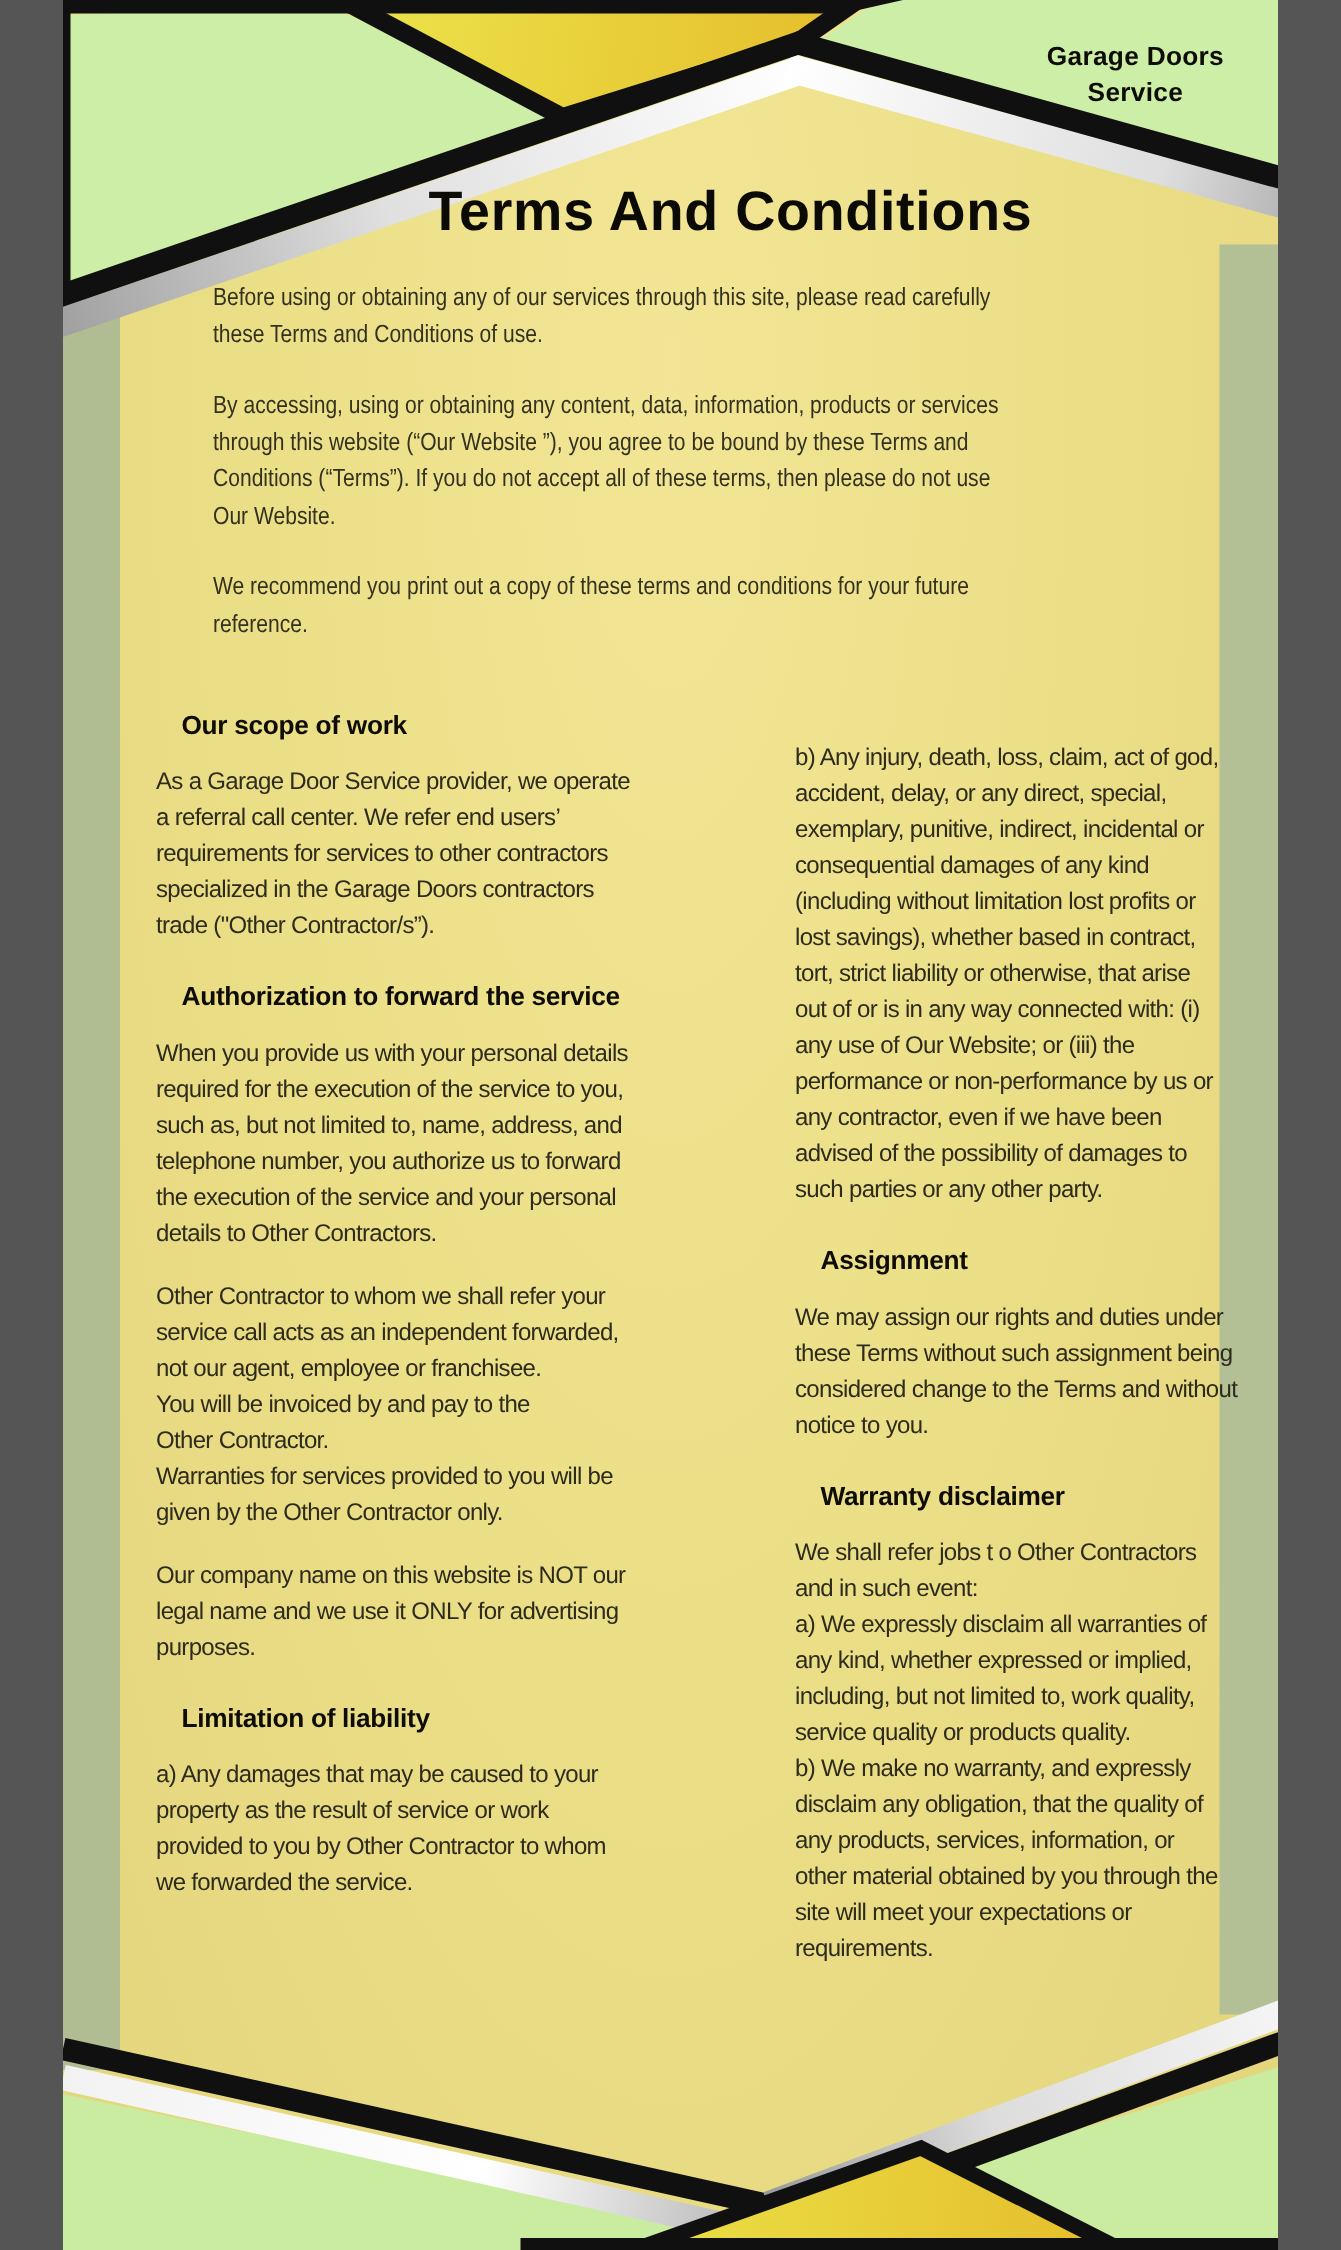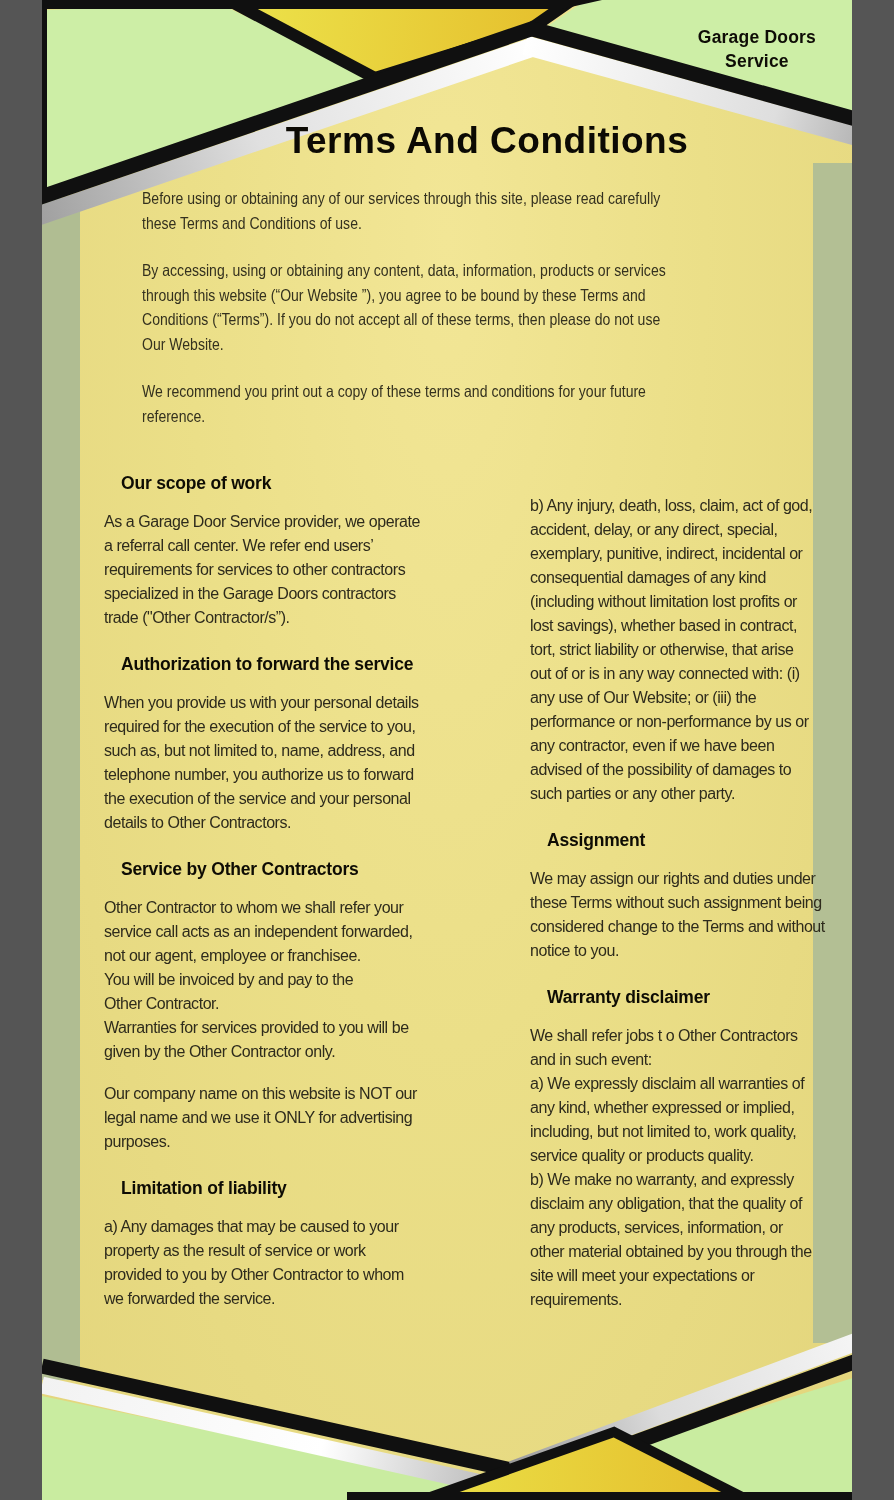--- a/index.html
+++ b/index.html
@@ -143,21 +143,20 @@
         <div class="sec">
           <h3 class="sec-h">Authorization to forward the service</h3>
           <p class="sec-p">When you provide us with your personal details
 required for the execution of the service to you,
 such as, but not limited to, name, address, and
 telephone number, you authorize us to forward
 the execution of the service and your personal
 details to Other Contractors.</p>
         </div>
         <div class="sec">
-          <h3 class="sec-h">Service by Other Contractors</h3>
           <p class="sec-p">Other Contractor to whom we shall refer your
 service call acts as an independent forwarded,
 not our agent, employee or franchisee.
 You will be invoiced by and pay to the
 Other Contractor.
 Warranties for services provided to you will be
 given by the Other Contractor only.</p>
           <p class="sec-p">Our company name on this website is NOT our
 legal name and we use it ONLY for advertising
 purposes.</p>

